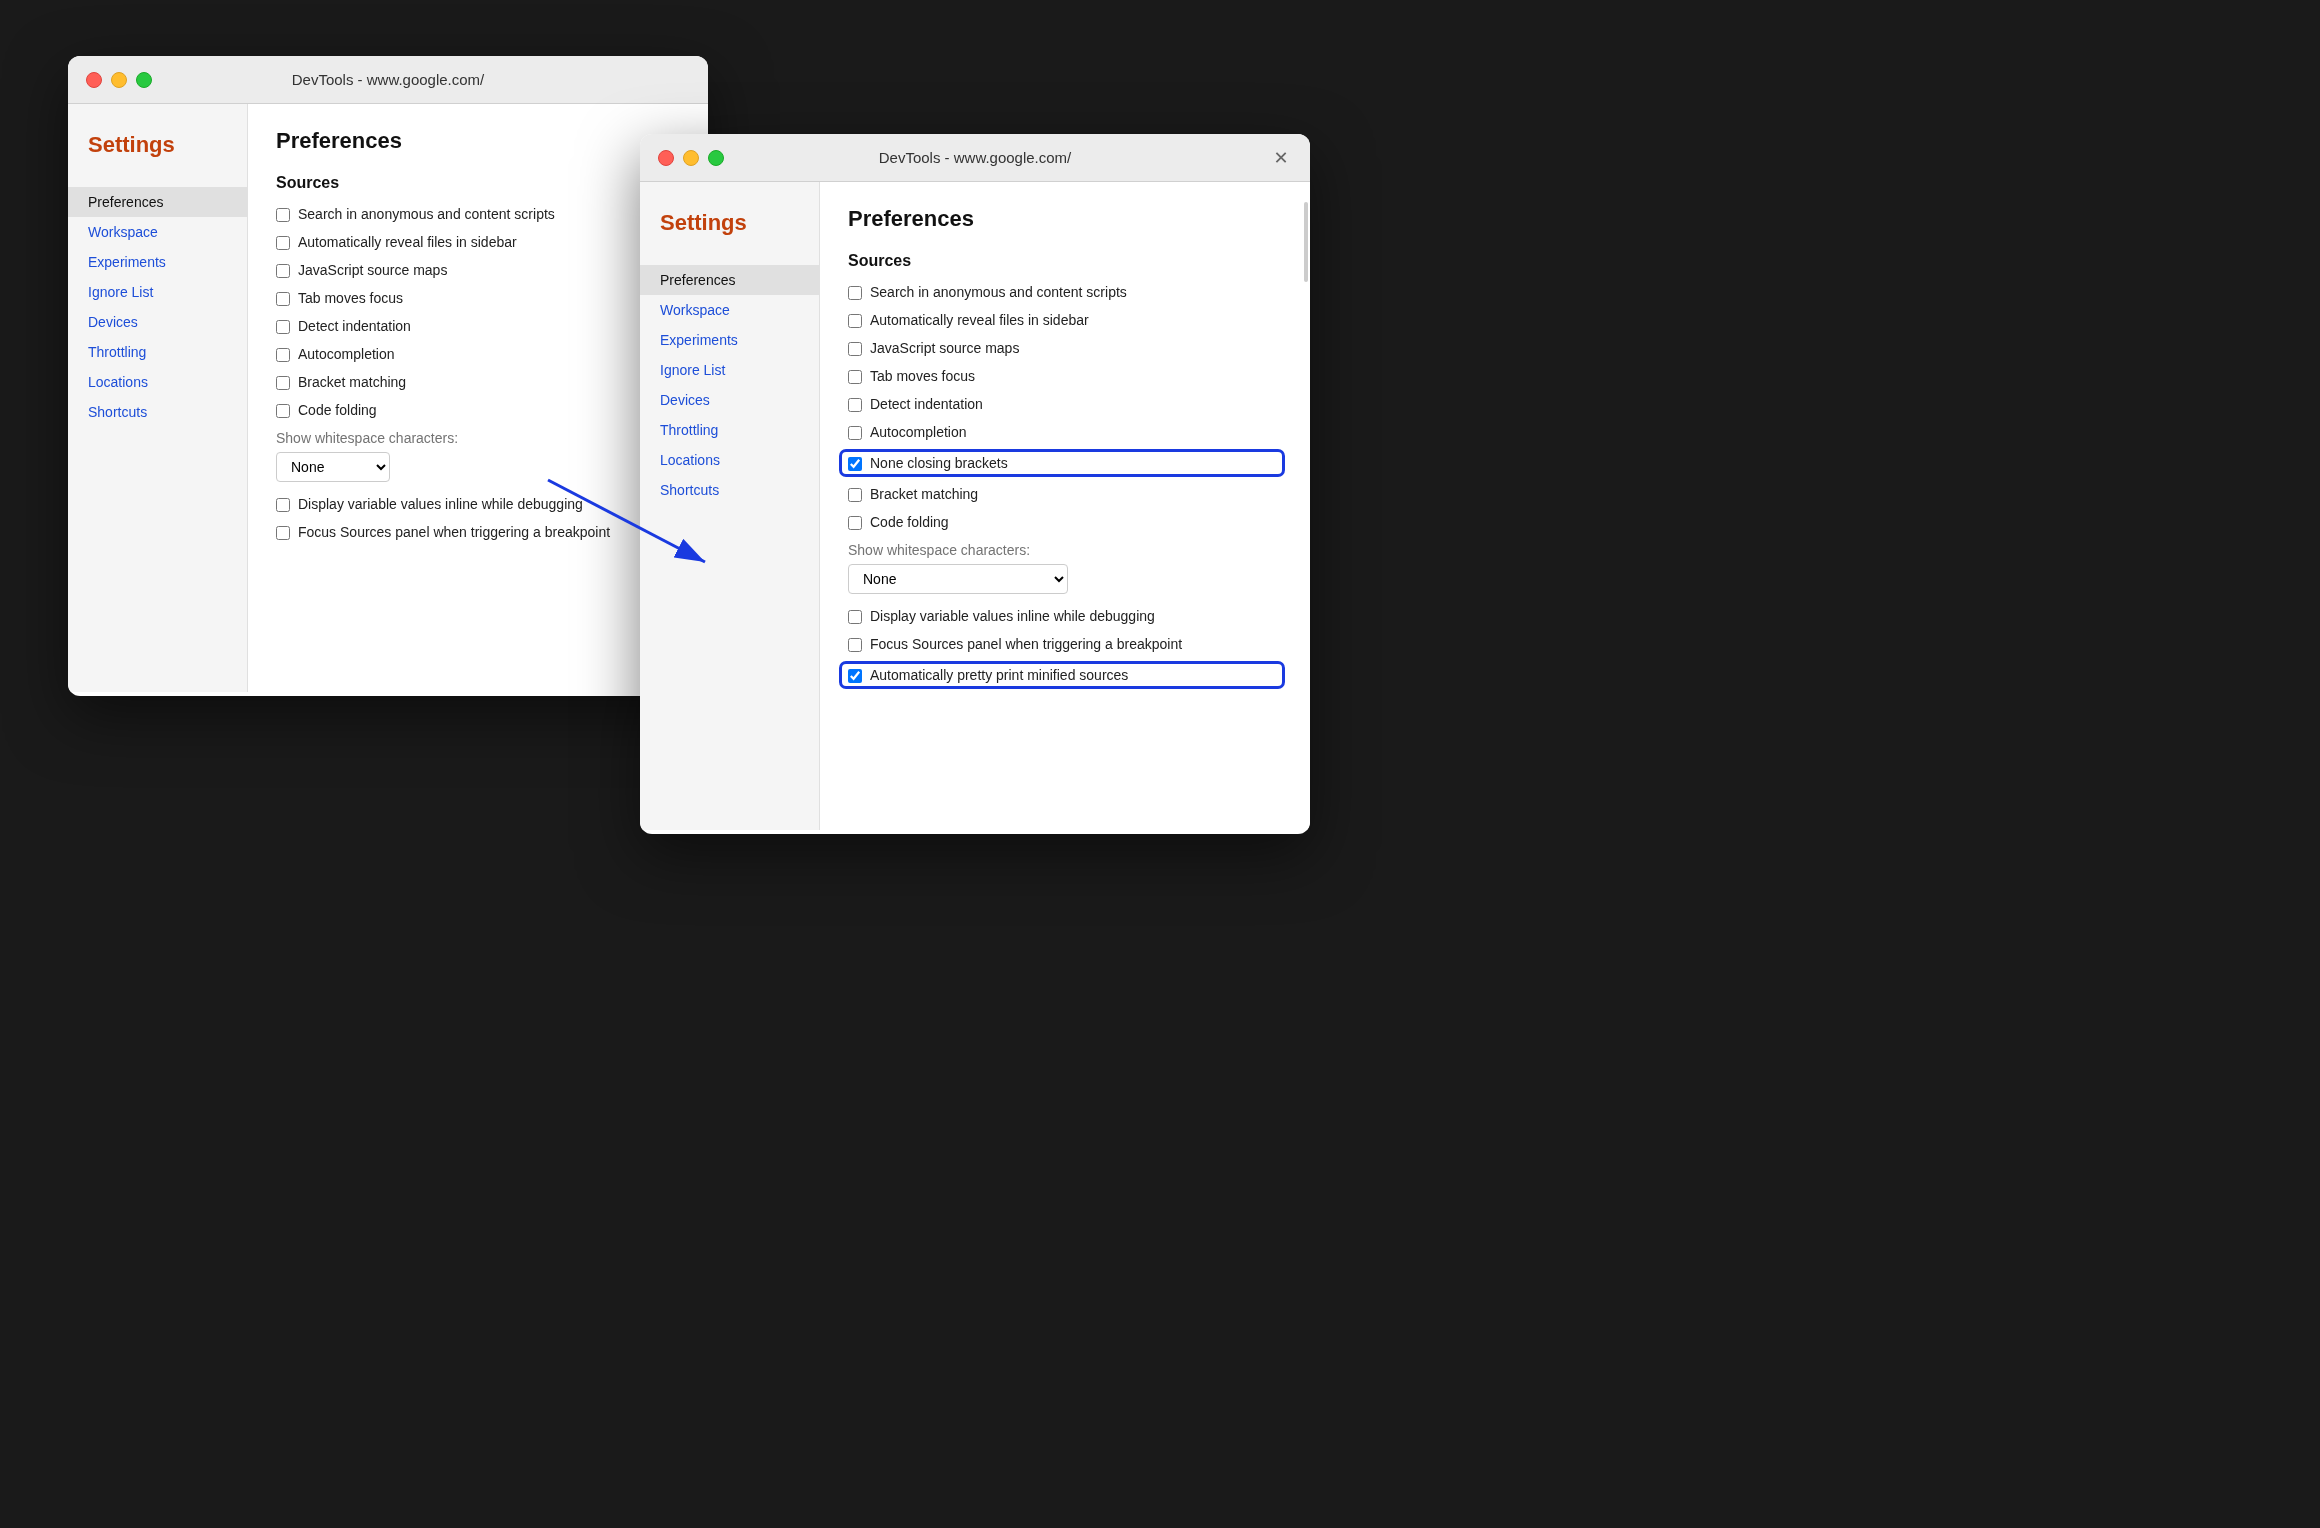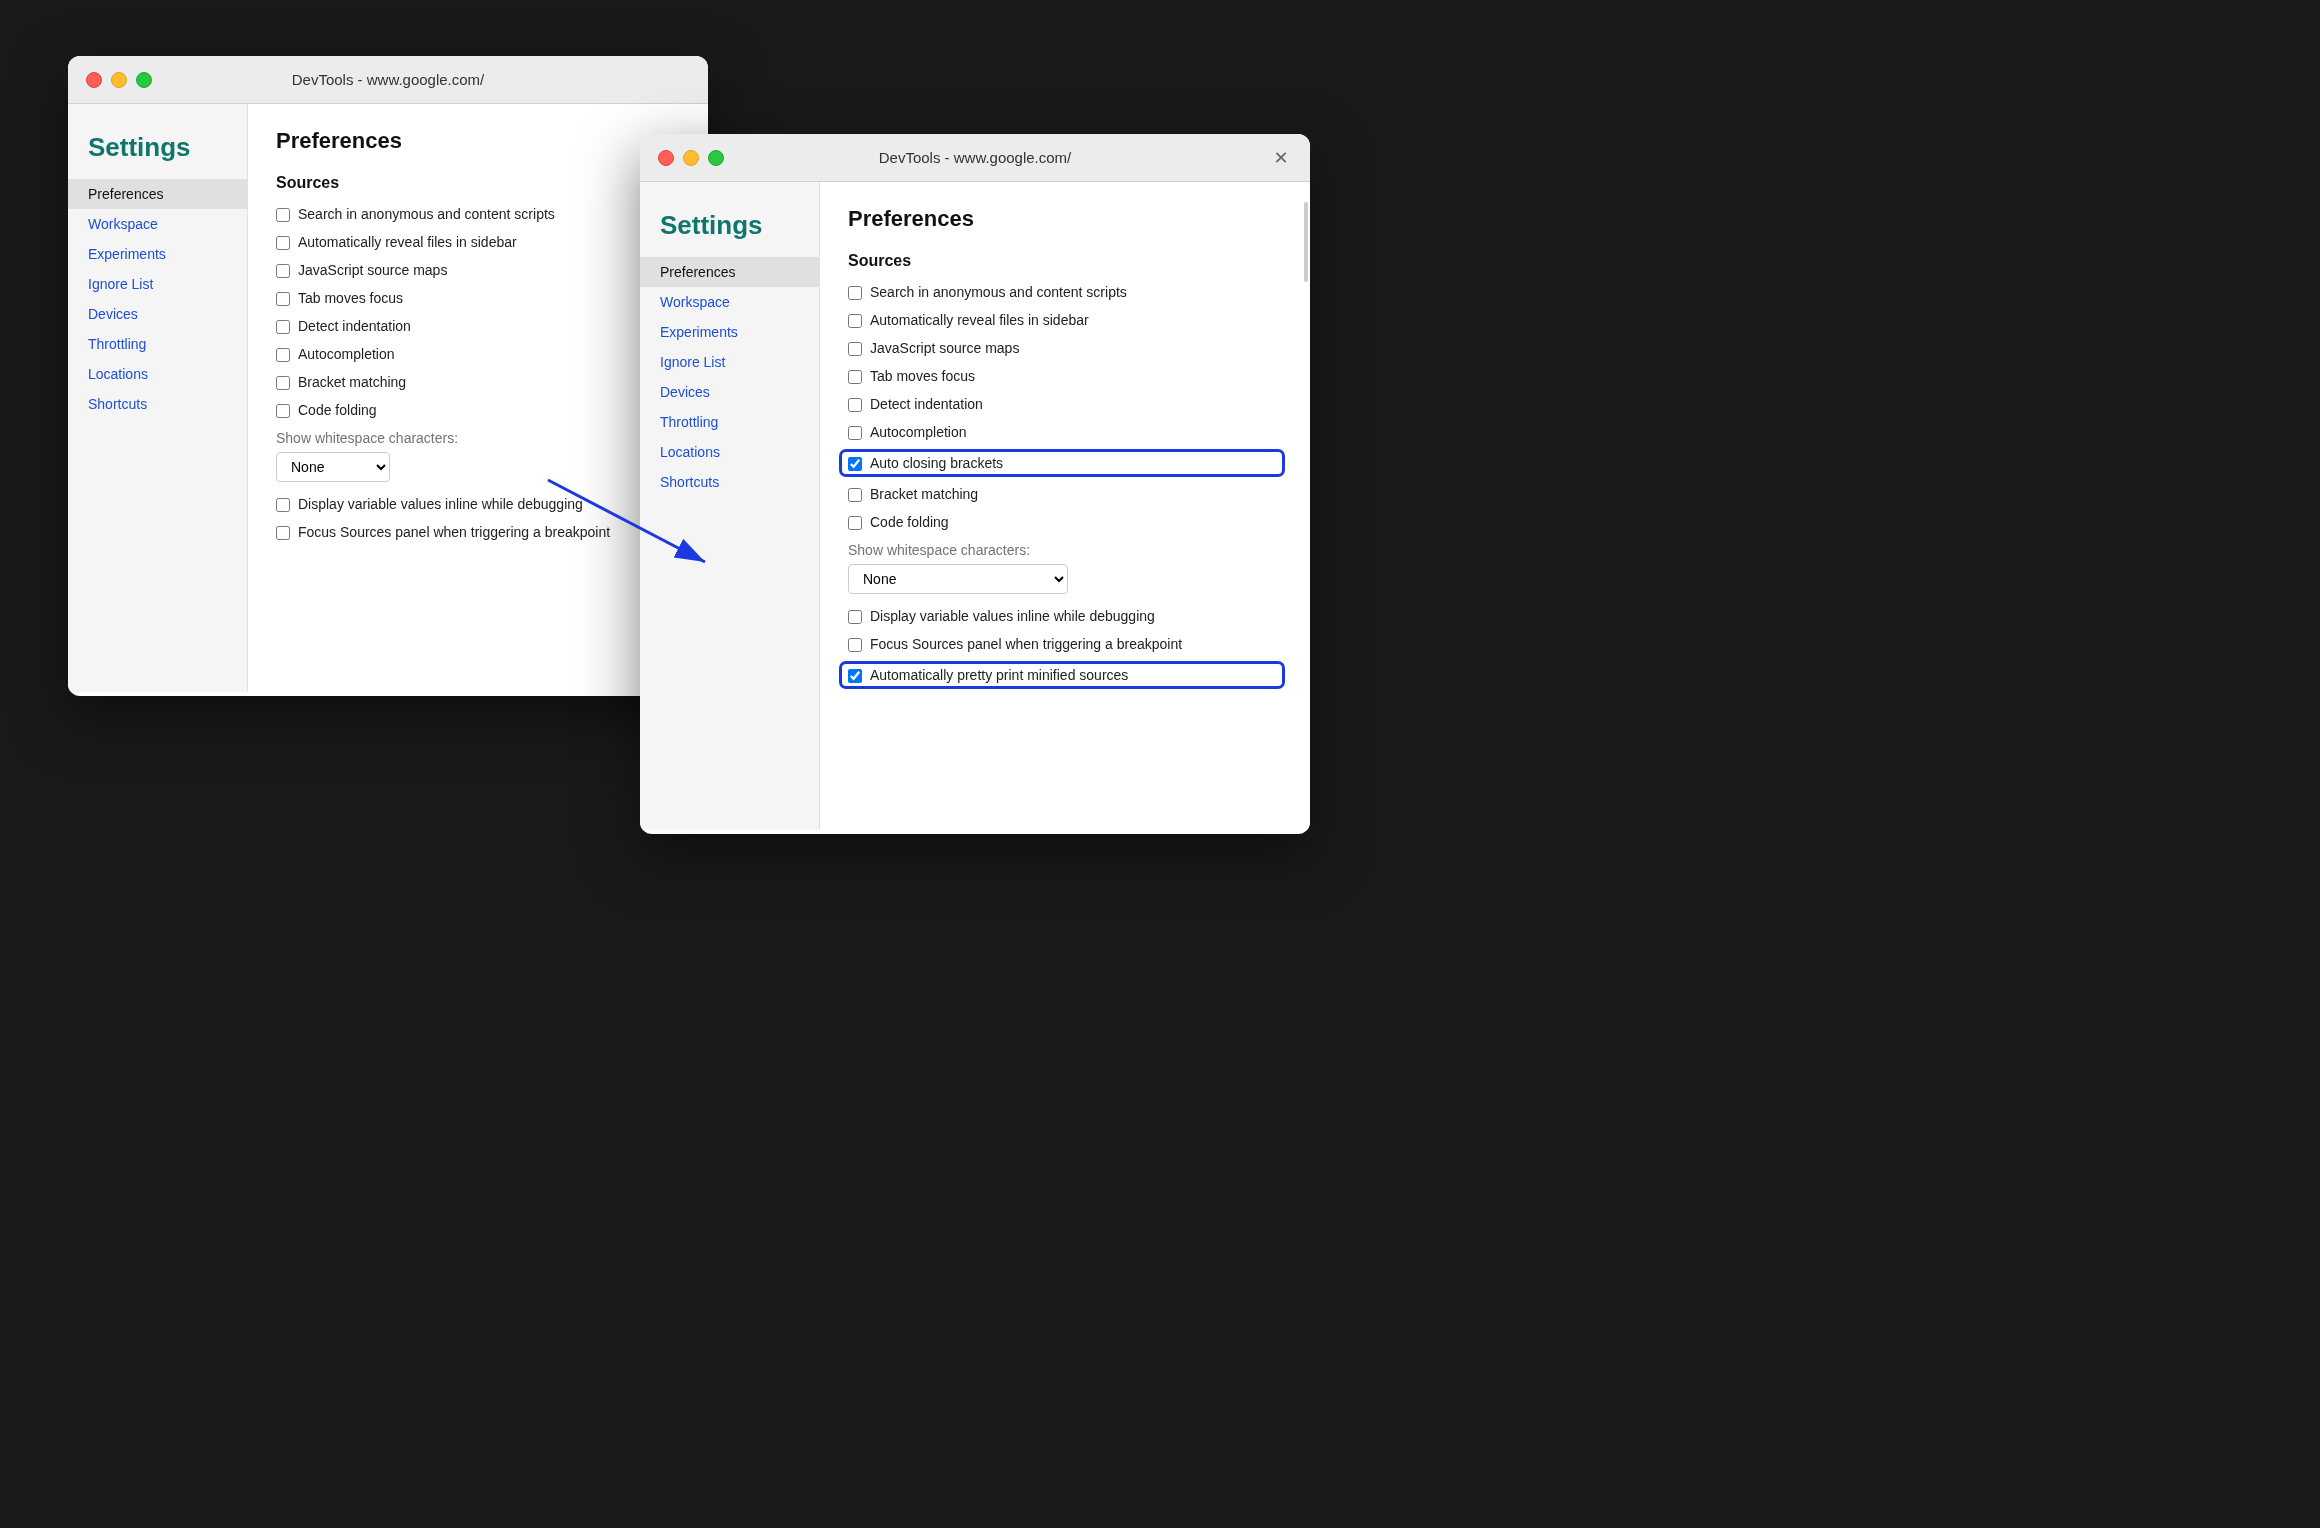--- a/index.html
+++ b/index.html
@@ -77,24 +77,24 @@
 
     .sidebar {
       width: 180px;
       padding: 20px 0;
       background: #f5f5f5;
       border-right: 1px solid #e0e0e0;
       flex-shrink: 0;
     }
 
     .sidebar-title {
-      font-size: 26px;
+      font-size: 22px;
       font-weight: 600;
-      color: #0f766e;
-      padding: 8px 20px 16px;
+      color: #c2410c;
+      padding: 8px 20px 29px;
     }
 
     .sidebar-item {
       display: block;
       padding: 7px 20px;
       font-size: 14px;
       cursor: pointer;
       color: #1d4ed8;
       border-radius: 0;
     }
@@ -330,21 +330,21 @@
       <div class="checkbox-row">
         <input type="checkbox" style="">
         <span>Detect indentation</span>
       </div>
       <div class="checkbox-row">
         <input type="checkbox" style="">
         <span>Autocompletion</span>
       </div>
       <div class="checkbox-row highlighted">
         <input type="checkbox" checked="" style="">
-        <span>Auto closing brackets</span>
+        <span>None closing brackets</span>
       </div>
       <div class="checkbox-row">
         <input type="checkbox" style="">
         <span>Bracket matching</span>
       </div>
       <div class="checkbox-row">
         <input type="checkbox" style="">
         <span>Code folding</span>
       </div>
 

